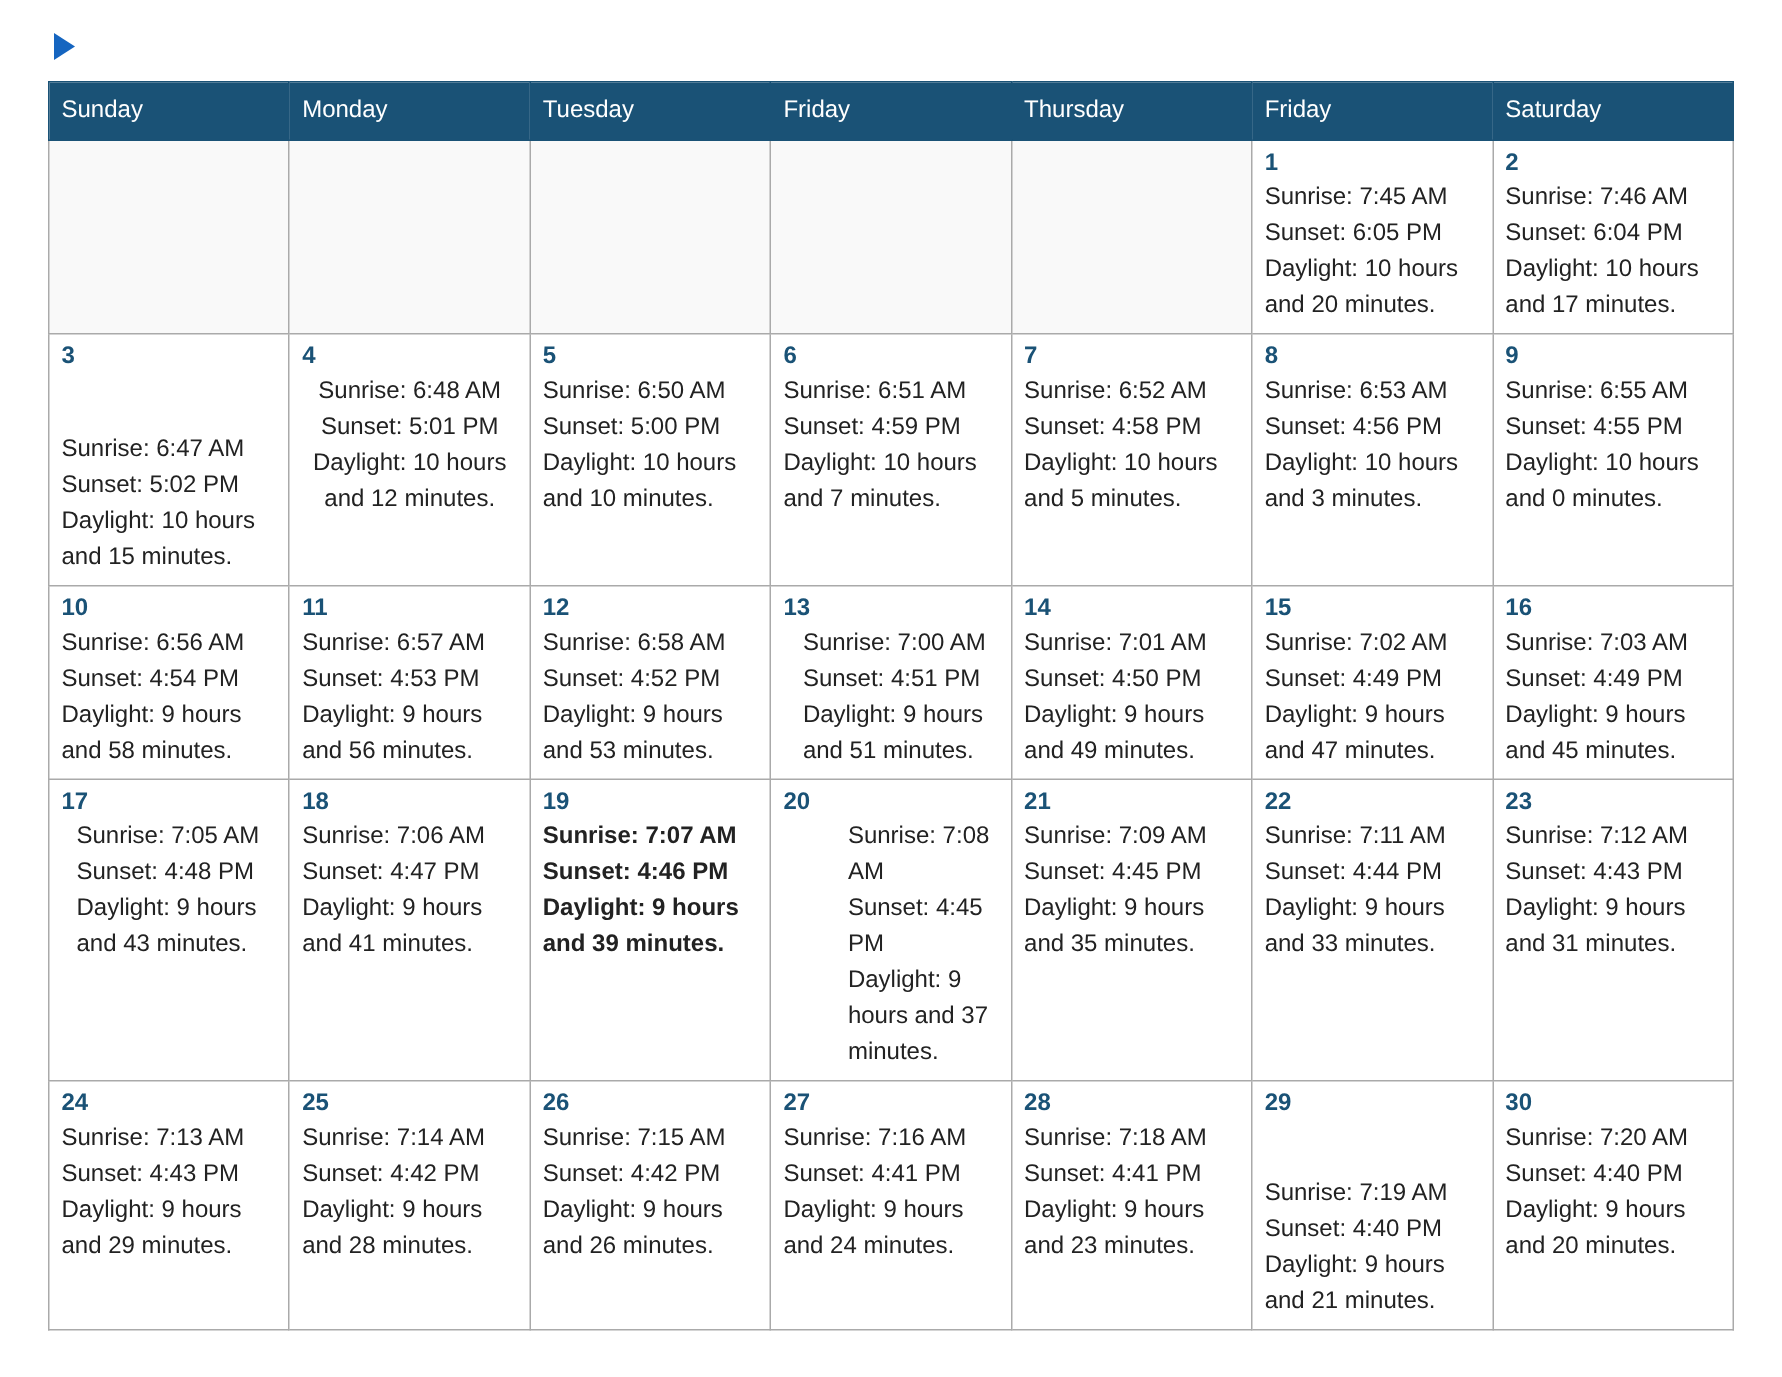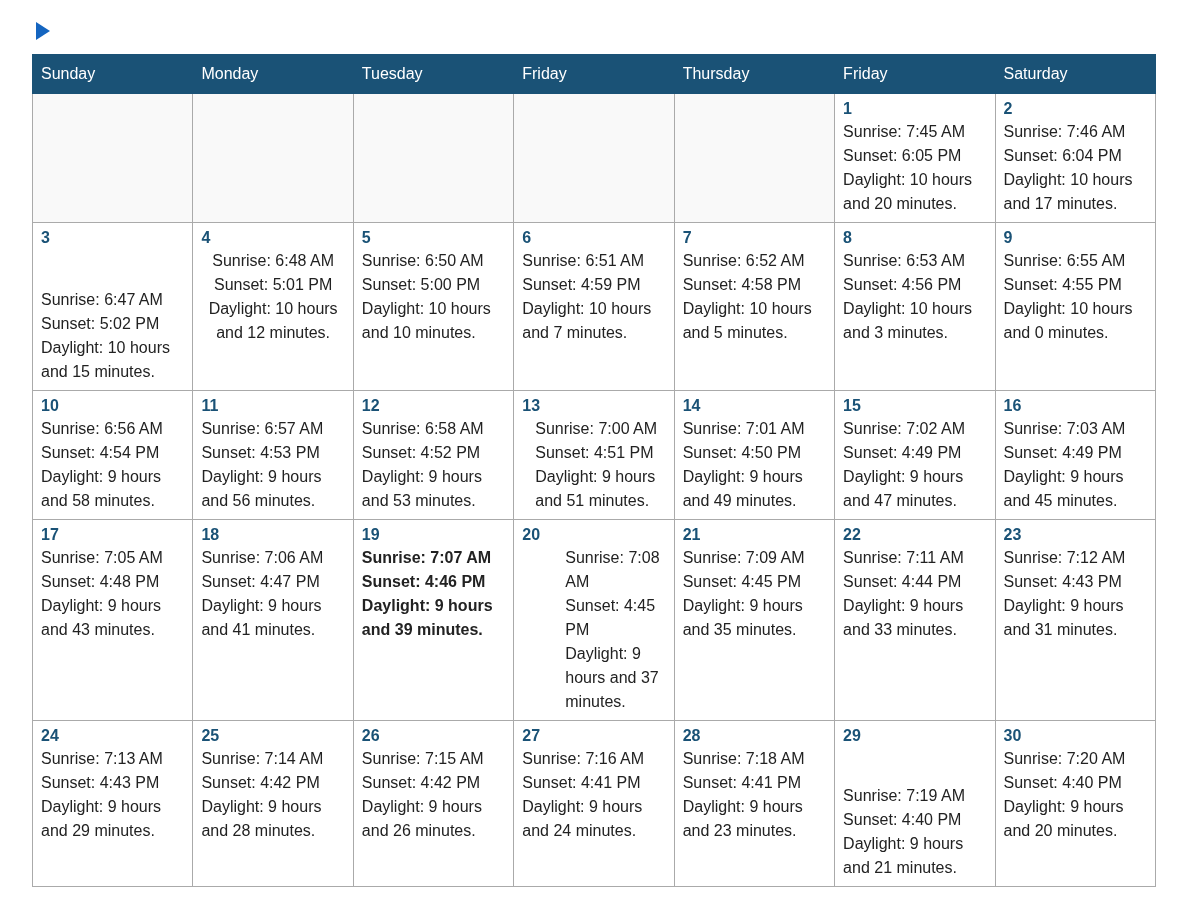--- a/index.html
+++ b/index.html
@@ -239,21 +239,21 @@
         <td>
           <span class="day-number">16</span>
           <div class="day-info" style="white-space: pre-line;">Sunrise: 7:03 AM
 Sunset: 4:49 PM
 Daylight: 9 hours and 45 minutes.</div>
         </td>
       </tr>
       <tr>
         <td>
           <span class="day-number">17</span>
-          <div class="day-info" style="white-space: pre-line;">Sunrise: 7:05 AM
+          <div class="day-info" style="white-space: pre-line; margin-left: 10px;">Sunrise: 7:05 AM
 Sunset: 4:48 PM
 Daylight: 9 hours and 43 minutes.</div>
         </td>
         <td>
           <span class="day-number">18</span>
           <div class="day-info" style="white-space: pre-line;">Sunrise: 7:06 AM
 Sunset: 4:47 PM
 Daylight: 9 hours and 41 minutes.</div>
         </td>
         <td>

